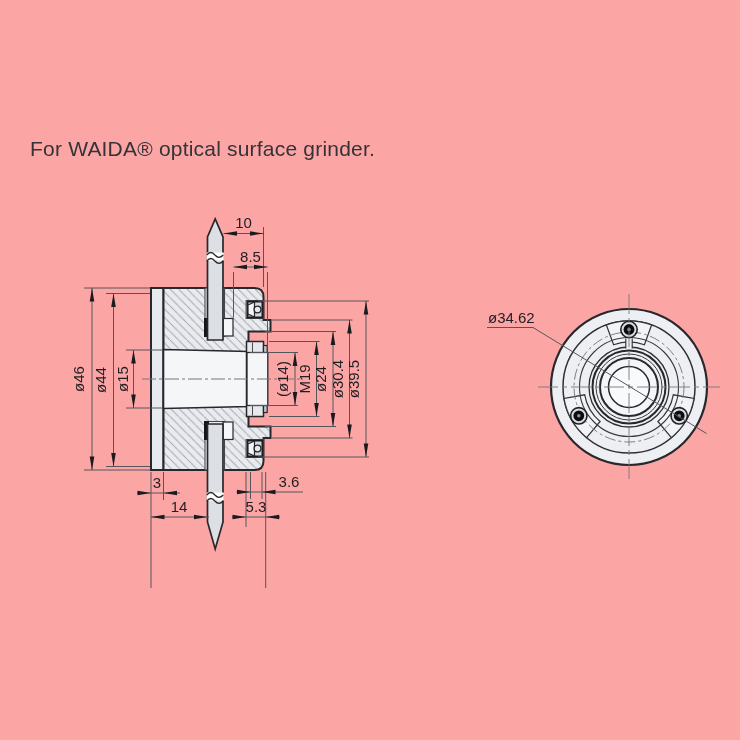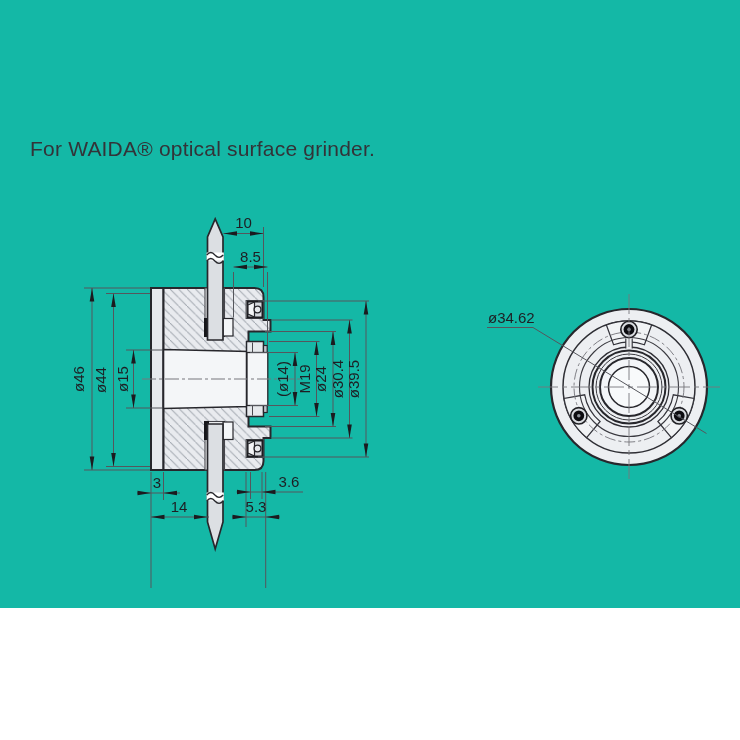--- a/index.html
+++ b/index.html
@@ -1,17 +1,17 @@
 <!DOCTYPE html>
 <html><head>
 <meta charset="utf-8">
 <style>
   html,body{margin:0;padding:0;background:#ffffff;}
   .page{
-    position:relative;width:740px;height:608px;background:#14b8a6;overflow:hidden;
+    position:relative;width:740px;height:740px;background:#fca5a5;overflow:hidden;
     font-family:"Liberation Sans",sans-serif;
   }
   .title{
     position:absolute;left:30px;top:136px;font-size:21px;line-height:26px;
     color:#333338;letter-spacing:.2px;font-weight:400;
   }
   svg{position:absolute;left:0;top:0;}
   svg text{font-family:"Liberation Sans",sans-serif;font-size:15px;fill:#1e1e23;}
 </style>
 </head>

